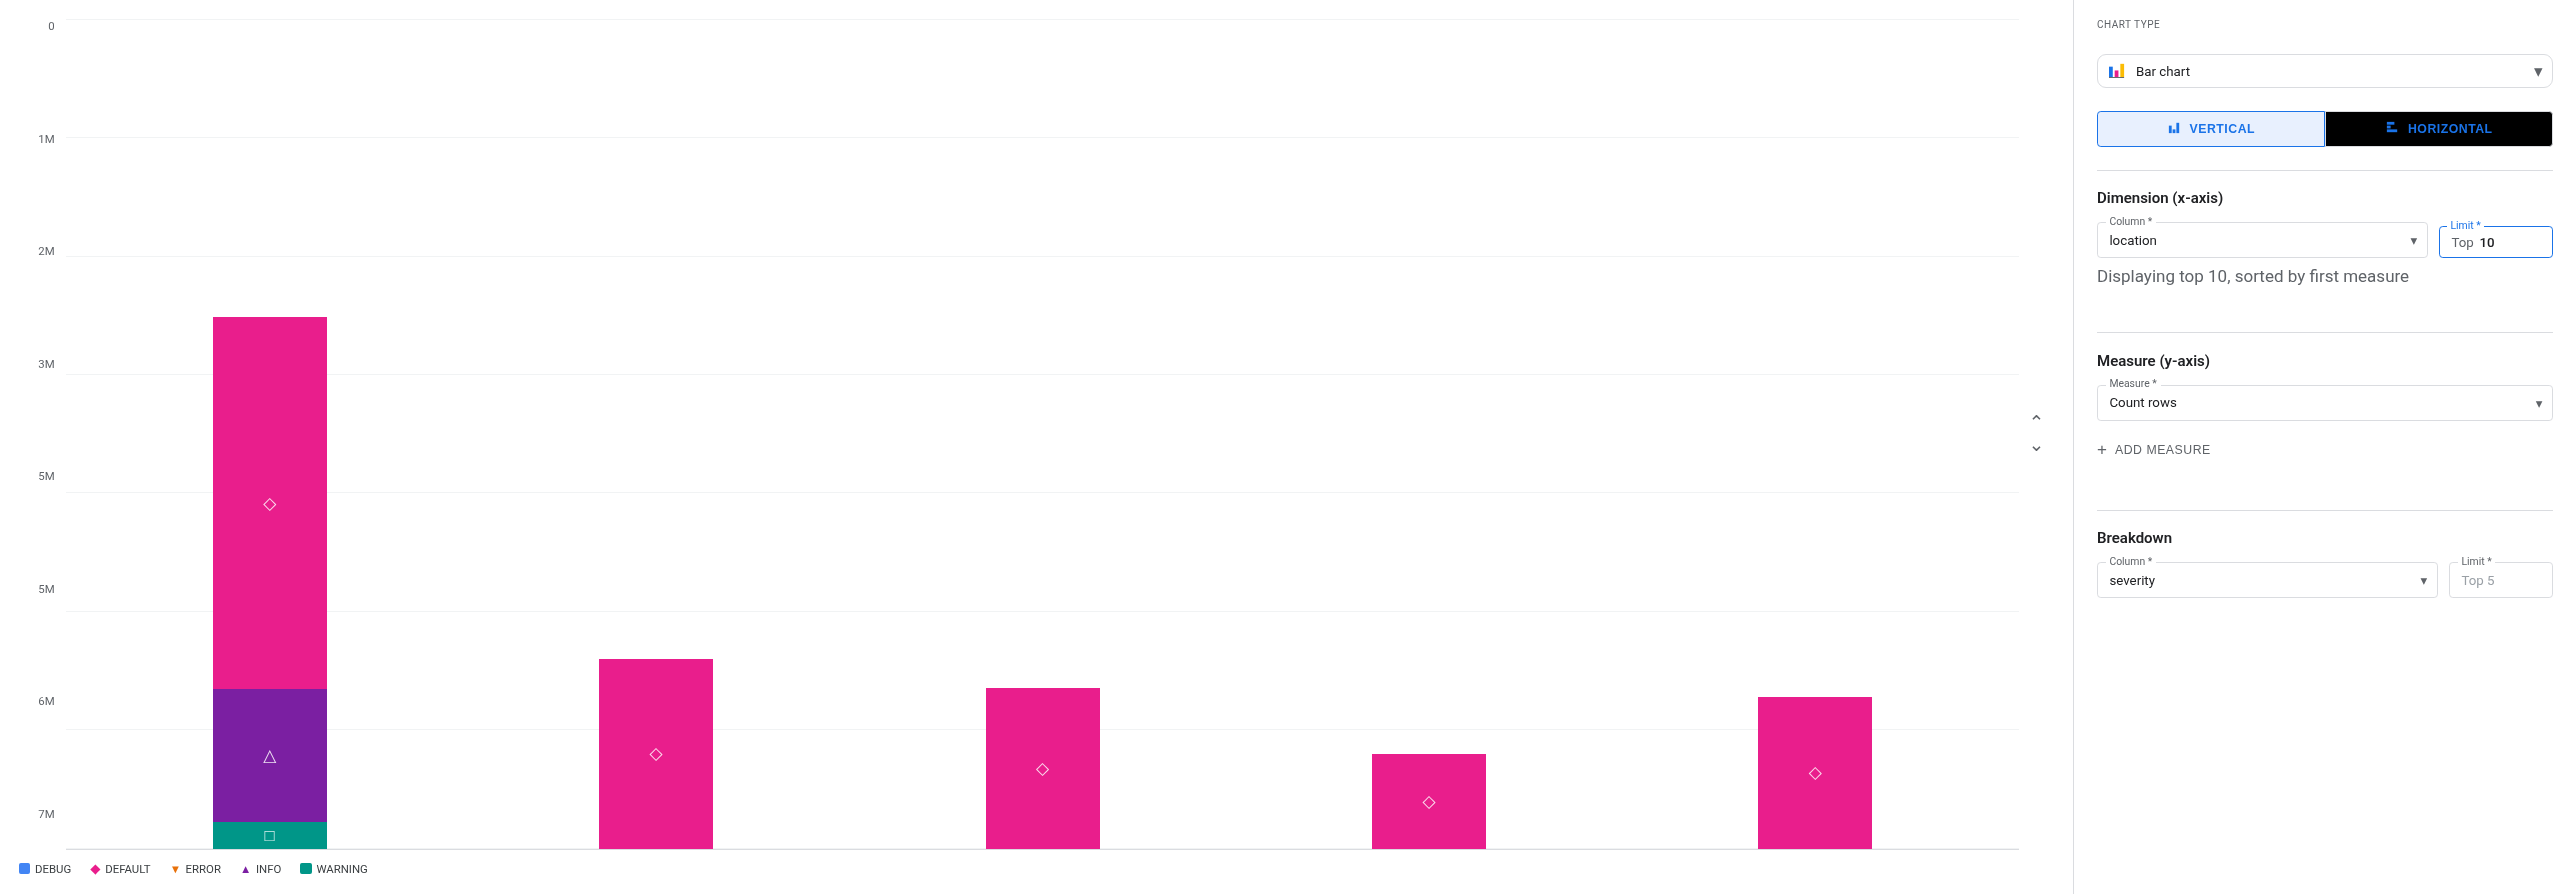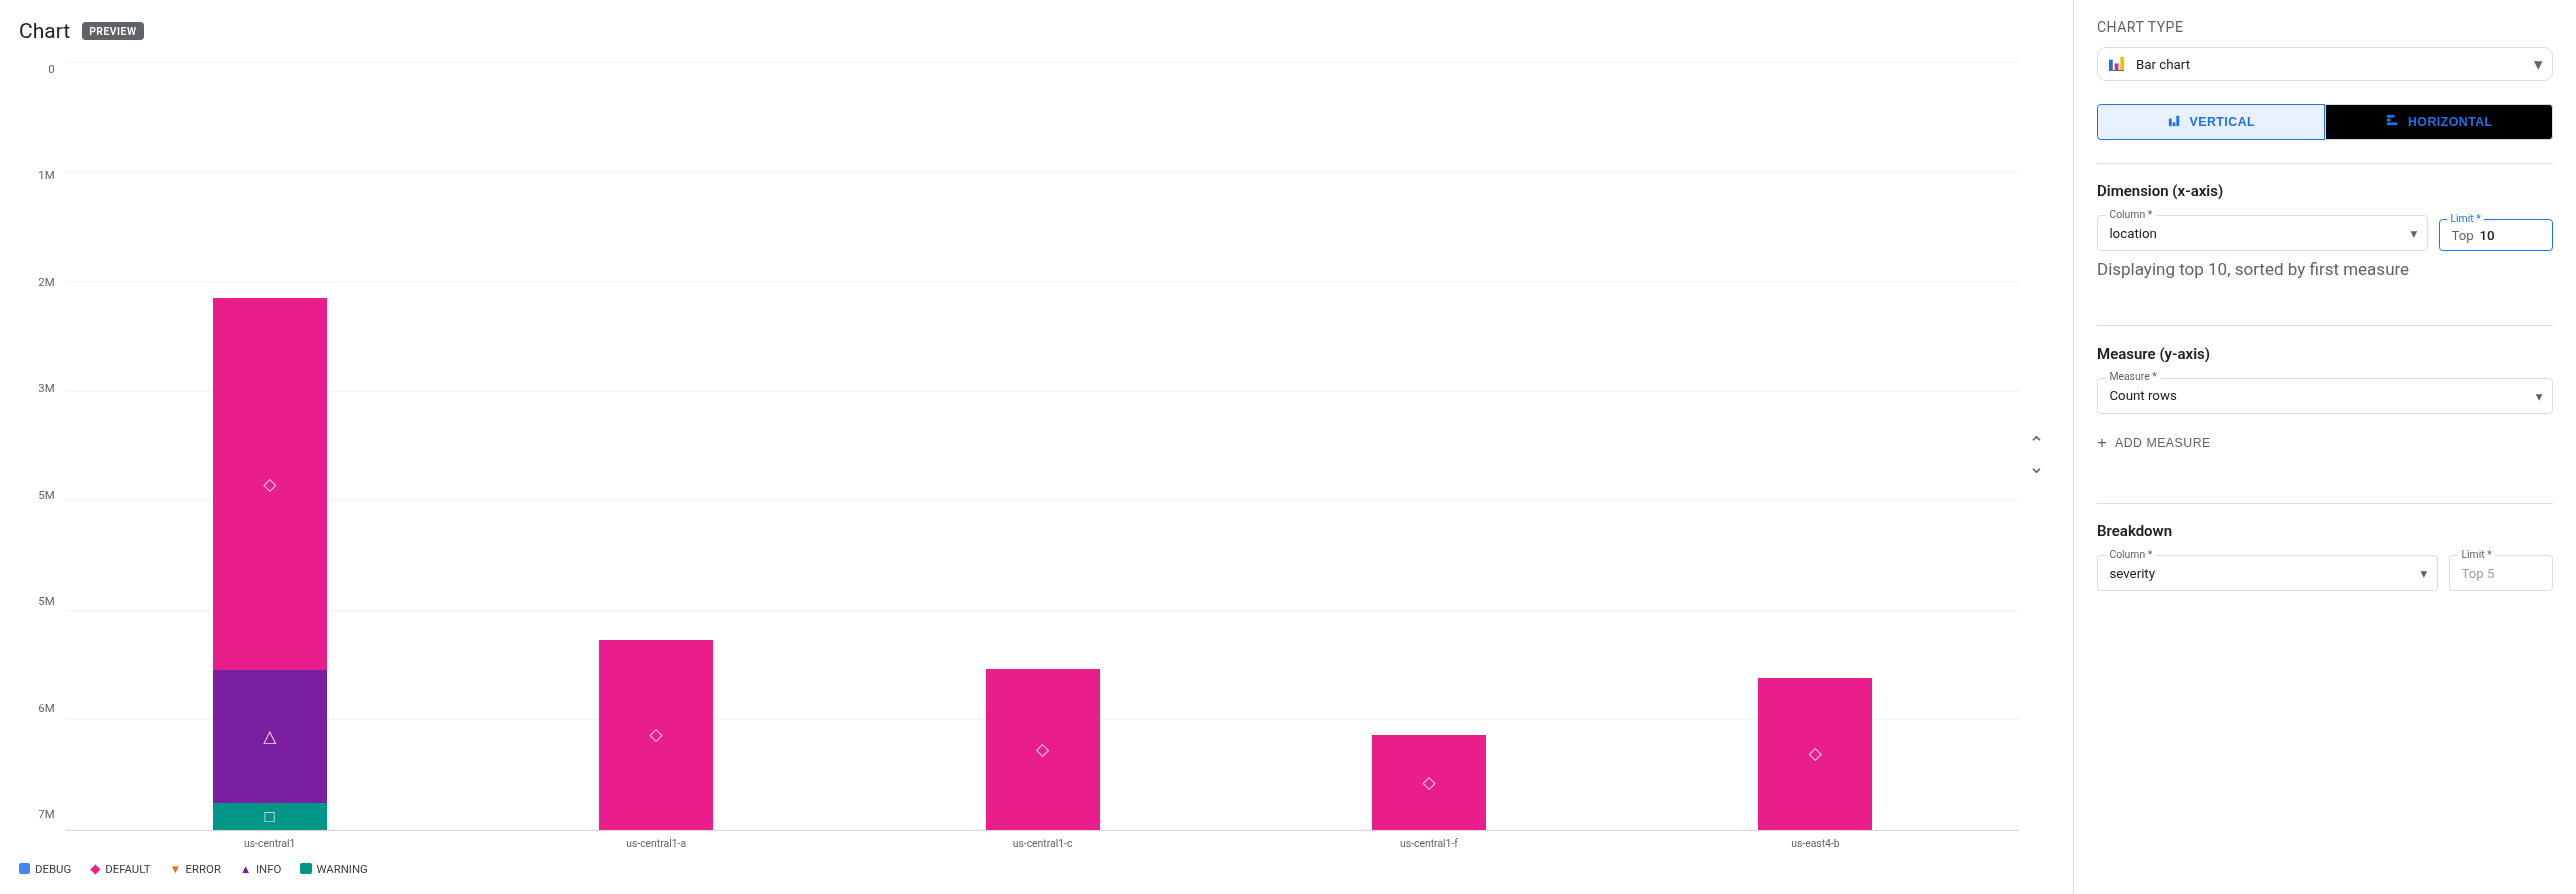--- a/index.html
+++ b/index.html
@@ -202,24 +202,24 @@
       overflow-y: auto;
       background: #fff;
     }
 
     
     .section {
       margin-bottom: 23px;
     }
 
     .section-label {
-      font-size: 14px;
+      font-size: 10px;
       color: #5f6368;
       letter-spacing: 0.5px;
-      margin-bottom: 12px;
+      margin-bottom: 24px;
       text-transform: uppercase;
     }
 
     .chart-type-select-wrapper {
       position: relative;
       border: 0.9px solid #dadce0;
       border-radius: 9px;
       display: flex;
       align-items: center;
       padding: 5.7px 9.5px;
@@ -367,24 +367,20 @@
     .panel-divider {
       height: 0.9px;
       background: #dadce0;
       margin: 0 0 19px 0;
     }
   </style>
 </head>
 <body>
 
 <div class="chart-area">
-  <div class="chart-header">
-    <span class="chart-title">Chart</span>
-    <span class="preview-badge">PREVIEW</span>
-  </div>
 
   <div class="chart-container">
     <div class="chart-plot">
 
       <div class="y-axis">
         <span>7M</span>
         <span>6M</span>
         <span>5M</span>
         <span>5M</span>
         <span>3M</span>
@@ -452,27 +448,20 @@
               <div class="bar-stack" style="height: 152px;">
                 <div class="bar-segment seg-default" style="height: 152px;">
                   <span class="bar-icon">◇</span>
                 </div>
               </div>
             </div>
 
           </div>
         </div>
 
-        <div class="x-axis">
-          <div class="x-label">us-central1</div>
-          <div class="x-label">us-central1-a</div>
-          <div class="x-label">us-central1-c</div>
-          <div class="x-label">us-central1-f</div>
-          <div class="x-label">us-east4-b</div>
-        </div>
       </div>
 
       <div class="scroll-arrows">
         <span class="scroll-arrow">⌃</span>
         <span class="scroll-arrow">⌄</span>
       </div>
     </div>
 
     <div class="legend">
       <div class="legend-item">

